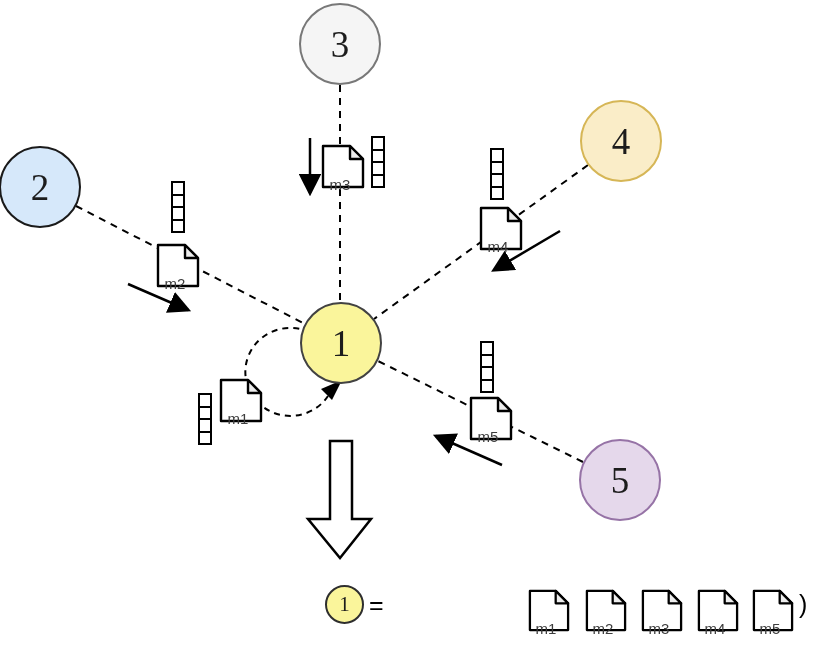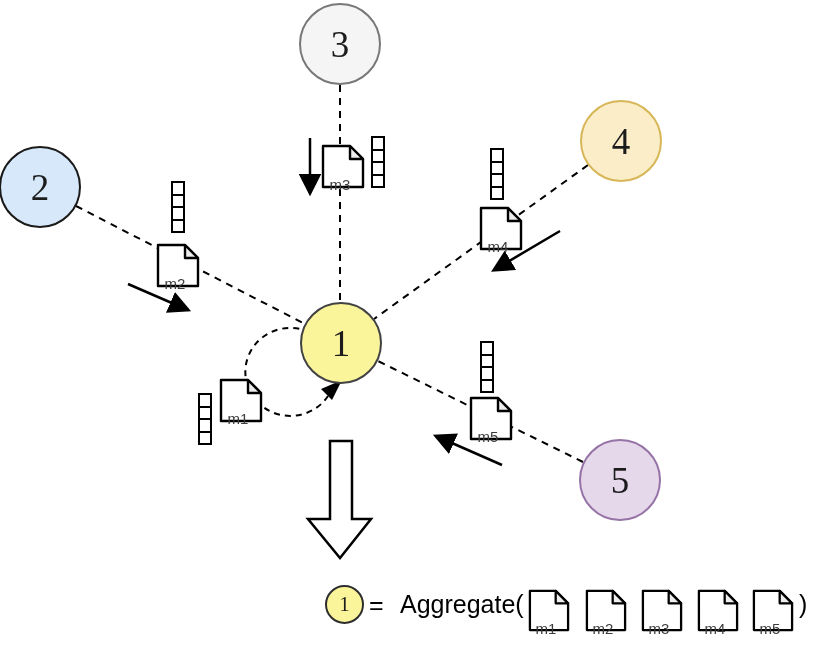--- a/index.html
+++ b/index.html
@@ -142,21 +142,20 @@
       <i></i>
       <i></i>
       <i></i>
       <i></i>
     </div>
 
   <div class="formula-circle" style="background-color: rgb(250, 245, 155);">
     <span>1</span>
   </div>
   <span class="ftext" style="left:369px;top:590px">=</span>
-  <span class="ftext" style="left:400px;top:589px">Aggregate(</span>
 
   <div class="doc" style="left:528px;top:588px;width:42px">
     <svg width="42" height="45" viewBox="0 0 44 45">
       <path d="M2 2 H29 L42 15 V43 H2 Z" fill="#fff" stroke="#000" stroke-width="2.4" stroke-linejoin="round"></path>
       <path d="M29 2 V15 H42 Z" fill="#ededed" stroke="#000" stroke-width="2.4" stroke-linejoin="round"></path>
     </svg>
     <span class="doc-label">m1</span>
   </div>
   <div class="doc" style="left:585px;top:588px;width:42px">
     <svg width="42" height="45" viewBox="0 0 44 45">

